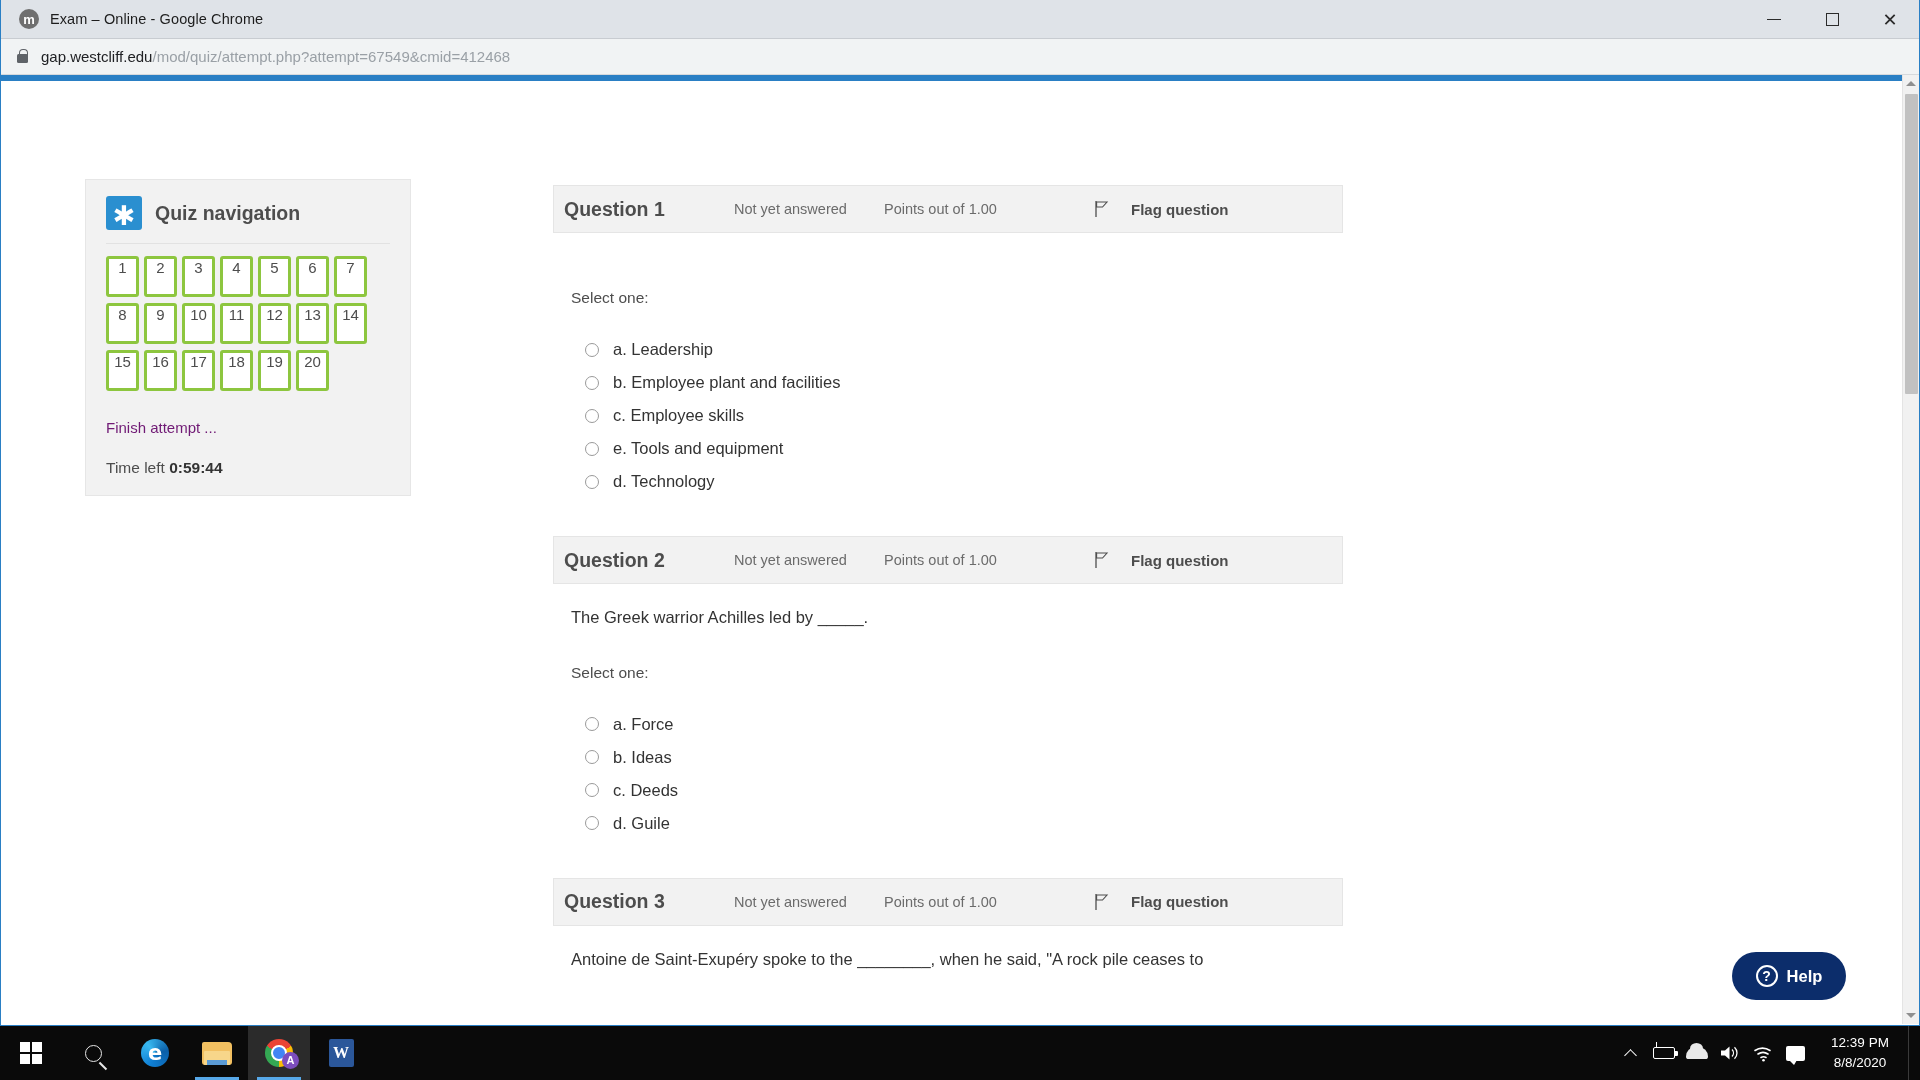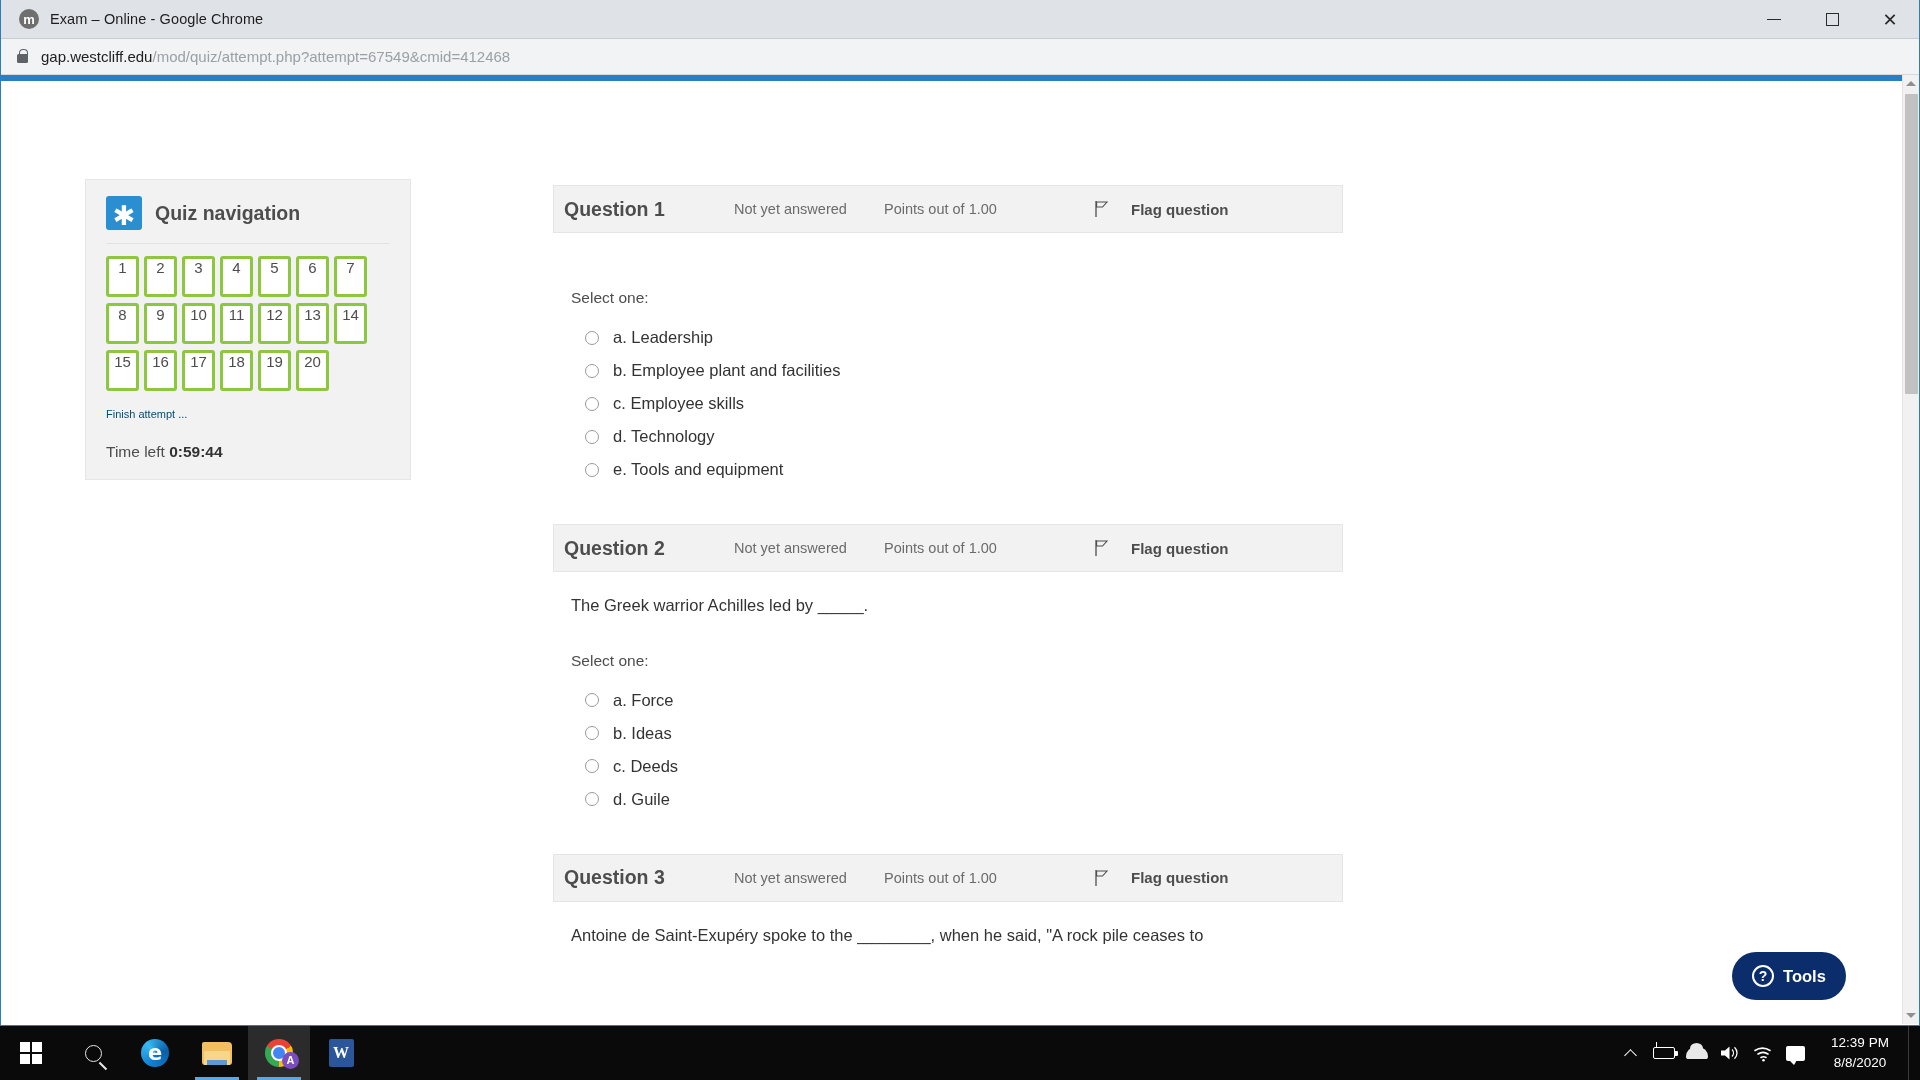--- a/index.html
+++ b/index.html
@@ -127,23 +127,23 @@
     border-radius: 3px;
     background: #ffffff;
     color: #4d4d4d;
     font-size: 15px;
     display: flex; justify-content: center;
     padding-top: 1px;
     line-height: 1.1;
   }
   .qn-link {
     display: block;
-    margin-top: 17px;
-    font-size: 11px;
-    color: #0c4a6e;
+    margin-top: 28px;
+    font-size: 15px;
+    color: #701a75;
   }
   .qn-time {
     margin-top: 23px;
     font-size: 15.5px; color: #4d4d4d;
   }
   .qn-time b { color: #333; }
 
   
   .qwrap { position: absolute; left: 552px; top: 104px; width: 790px; }
   .question { margin-bottom: 38px; }
@@ -161,21 +161,21 @@
   .q-state { font-size: 14.5px; color: #6b6b6b; width: 150px; }
   .q-points { font-size: 14.5px; color: #6b6b6b; width: 210px; }
   .q-flag {
     display: flex; align-items: center; gap: 21px;
     font-size: 15px; font-weight: bold; color: #4d4d4d;
   }
   .flag-svg { display: block; }
   .q-body { padding: 22px 0 0 18px; }
   .q-text { font-size: 16.5px; color: #333; line-height: 1.45; }
   .q-selectone { font-size: 15.5px; color: #4d4d4d; margin-top: 34px; }
-  .q-options { margin-top: 14px; }
+  .q-options { margin-top: 26px; }
   .q-option {
     display: flex; align-items: center;
     gap: 14px;
     height: 33px;
     padding-left: 14px;
   }
   .radio {
     width: 14px; height: 14px;
     border: 1px solid #9a9a9a;
     border-radius: 50%;
@@ -478,25 +478,25 @@
               <label class="q-option">
                   <span class="radio"></span>
                   <span class="opt-label">b. Employee plant and facilities</span>
                 </label>
               <label class="q-option">
                   <span class="radio"></span>
                   <span class="opt-label">c. Employee skills</span>
                 </label>
               <label class="q-option">
                   <span class="radio"></span>
+                  <span class="opt-label">e. Tools and equipment</span>
+                </label>
+              <label class="q-option">
+                  <span class="radio"></span>
                   <span class="opt-label">d. Technology</span>
-                </label>
-              <label class="q-option">
-                  <span class="radio"></span>
-                  <span class="opt-label">e. Tools and equipment</span>
                 </label>
             </div>
           </div>
         </div>
 
         <div class="question">
           <div class="q-header">
             <div class="q-num">Question 2</div>
             <div class="q-state">Not yet answered</div>
             <div class="q-points">Points out of 1.00</div>
@@ -547,21 +547,21 @@
           </div>
           <div class="q-body">
             <div class="q-text">Antoine de Saint-Exupéry spoke to the ________, when he said, "A rock pile ceases to</div>
           </div>
         </div>
 
       </div>
 
       <div class="help-btn">
         <span class="help-q">?</span>
-        <span class="help-label">Tools</span>
+        <span class="help-label">Help</span>
       </div>
     </div>
 
     <div class="scrollbar">
       <div class="sb-arrow">
           <span class="sb-tri-up"></span>
         </div>
       <div class="sb-thumb"></div>
       <div class="sb-arrow bottom">
           <span class="sb-tri-down"></span>

